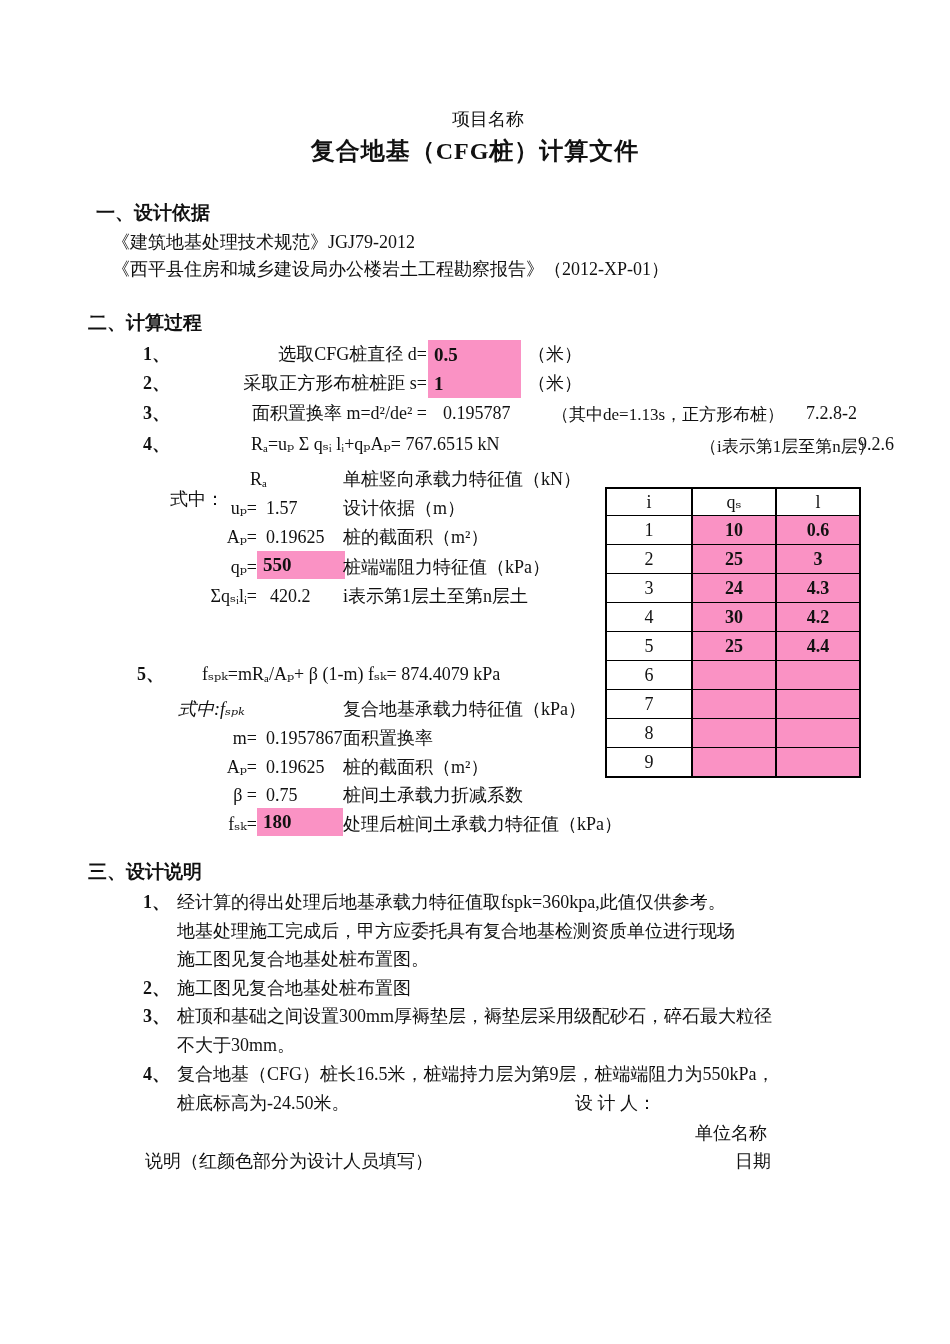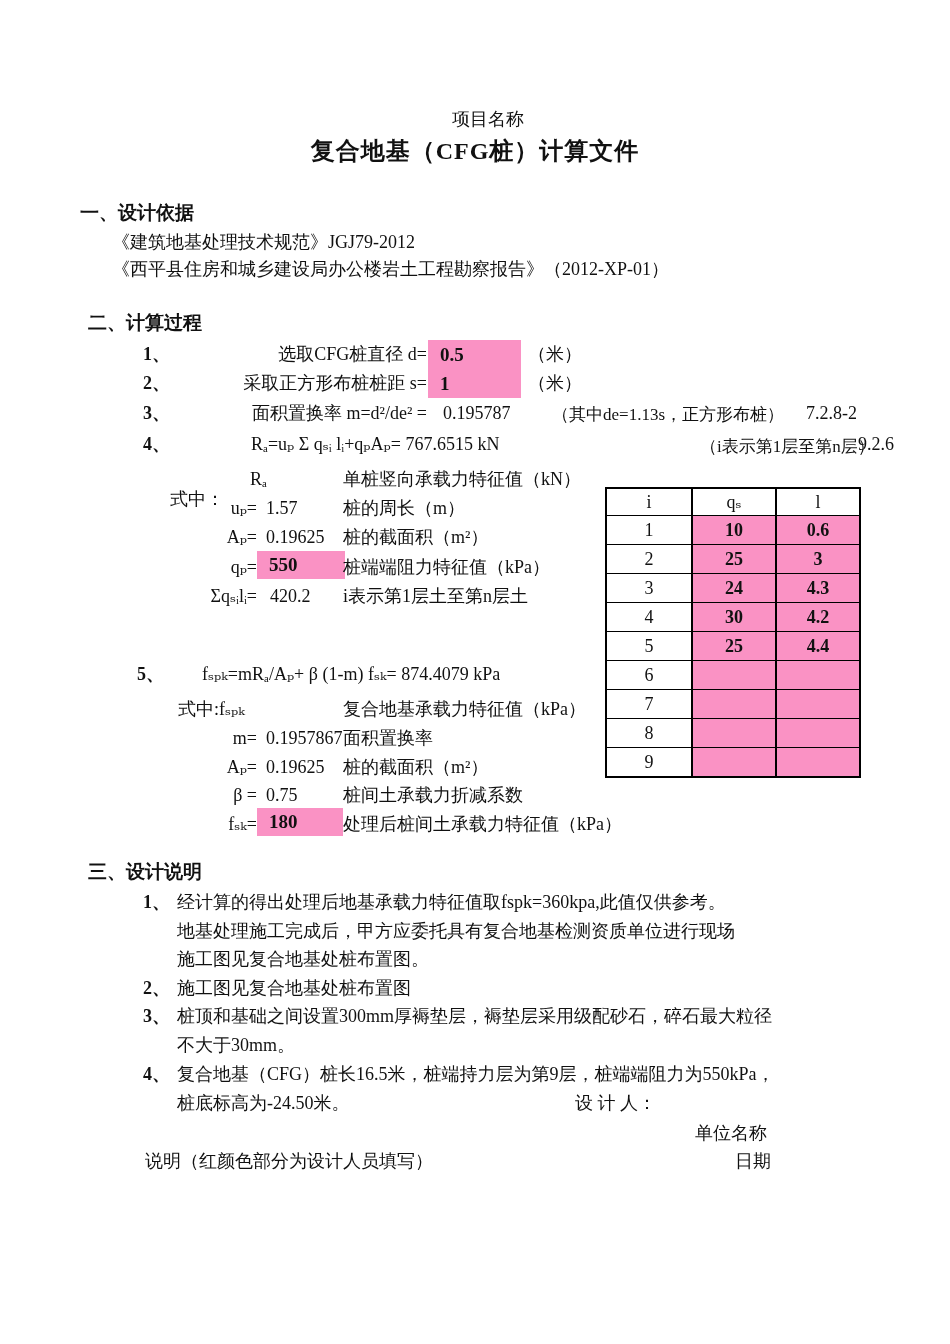--- a/index.html
+++ b/index.html
@@ -21,21 +21,21 @@
   .b{font-weight:bold;}
   .sm{font-size:17px;}
   .title{font-size:24px;font-weight:bold;letter-spacing:1px;}
   .heading{font-size:19px;font-weight:bold;}
   .ritem{text-align:right;}
   .pinkbox{
     position:absolute;
     background:var(--pink);
     font-weight:bold;
     font-size:19px;
-    padding-left:12px;
+    padding-left:6px;
     box-sizing:border-box;
   }
   
   #soil-table{
     position:absolute;left:605px;top:487px;
     border-collapse:collapse;
     table-layout:fixed;
   }
   #soil-table td{
     border:1px solid #000;
@@ -55,21 +55,21 @@
   #soil-table td.c-qs{border-right-width:2px;}
 </style>
 </head>
 <body>
 
 <div id="page">
 
   <div class="abs ctr" style="top:108px;padding-left:13px;">项目名称</div>
   <div class="abs ctr title" style="top:136px;">复合地基（CFG桩）计算文件</div>
 
-  <div class="abs heading" style="left:80px;top:201px;font-family:Liberation Serif, serif;">一、设计依据</div>
+  <div class="abs heading" style="left:96px;top:201px;font-family:Liberation Serif, serif;">一、设计依据</div>
   <div class="abs" style="left:112px;top:231px;">《建筑地基处理技术规范》JGJ79-2012</div>
   <div class="abs" style="left:112px;top:258px;">《西平县住房和城乡建设局办公楼岩土工程勘察报告》（2012-XP-01）</div>
 
   <div class="abs heading" style="left:88px;top:311px;">二、计算过程</div>
 
   <div class="abs b" style="left:143px;top:343px;">1、</div>
   <div class="abs ritem" style="left:150px;top:343px;width:277px;">选取CFG桩直径 d=</div>
   <div class="pinkbox" style="left:428px;top:340px;width:93px;height:29px;line-height:29px;">0.5</div>
   <div class="abs" style="left:528px;top:343px;">（米）</div>
 
@@ -88,38 +88,38 @@
   <div class="abs" style="left:251px;top:433px;">Rₐ=uₚ Σ qₛᵢ lᵢ+qₚAₚ= 767.6515  kN</div>
   <div class="abs sm" style="left:700px;top:436px;">（i表示第1层至第n层）</div>
   <div class="abs" style="left:858px;top:433px;">9.2.6</div>
 
   <div class="abs" style="left:170px;top:480px;margin-top:8px;">式中：</div>
   <div class="abs" style="left:250px;top:468px;">Rₐ</div>
   <div class="abs" style="left:343px;top:468px;">单桩竖向承载力特征值（kN）</div>
 
   <div class="abs ritem" style="left:100px;top:497px;width:157px;">uₚ=</div>
   <div class="abs" style="left:266px;top:497px;">1.57</div>
-  <div class="abs" style="left:343px;top:497px;">桩的周长（m）</div>
+  <div class="abs" style="left:343px;top:497px;">设计依据（m）</div>
 
   <div class="abs ritem" style="left:100px;top:526px;width:157px;">Aₚ=</div>
   <div class="abs" style="left:266px;top:526px;">0.19625</div>
   <div class="abs" style="left:343px;top:526px;">桩的截面积（m²）</div>
 
   <div class="abs ritem" style="left:100px;top:556px;width:157px;">qₚ=</div>
   <div class="pinkbox" style="left:257px;top:551px;width:88px;height:28px;line-height:28px;">550</div>
   <div class="abs" style="left:343px;top:556px;">桩端端阻力特征值（kPa）</div>
 
   <div class="abs ritem" style="left:100px;top:585px;width:157px;">Σqₛᵢlᵢ=</div>
   <div class="abs" style="left:270px;top:585px;">420.2</div>
   <div class="abs" style="left:343px;top:585px;">i表示第1层土至第n层土</div>
 
   <div class="abs b" style="left:137px;top:663px;">5、</div>
   <div class="abs" style="left:202px;top:663px;">fₛₚₖ=mRₐ/Aₚ+ β (1-m) fₛₖ= 874.4079  kPa</div>
 
-  <div class="abs" style="left:178px;top:698px;">式中:fₛₚₖ</div>
+  <div class="abs" style="left:178px;top:698px;font-style:italic;">式中:fₛₚₖ</div>
   <div class="abs" style="left:343px;top:698px;">复合地基承载力特征值（kPa）</div>
 
   <div class="abs ritem" style="left:100px;top:727px;width:157px;">m=</div>
   <div class="abs" style="left:266px;top:727px;">0.1957867</div>
   <div class="abs" style="left:343px;top:727px;">面积置换率</div>
 
   <div class="abs ritem" style="left:100px;top:756px;width:157px;">Aₚ=</div>
   <div class="abs" style="left:266px;top:756px;">0.19625</div>
   <div class="abs" style="left:343px;top:756px;">桩的截面积（m²）</div>
 

